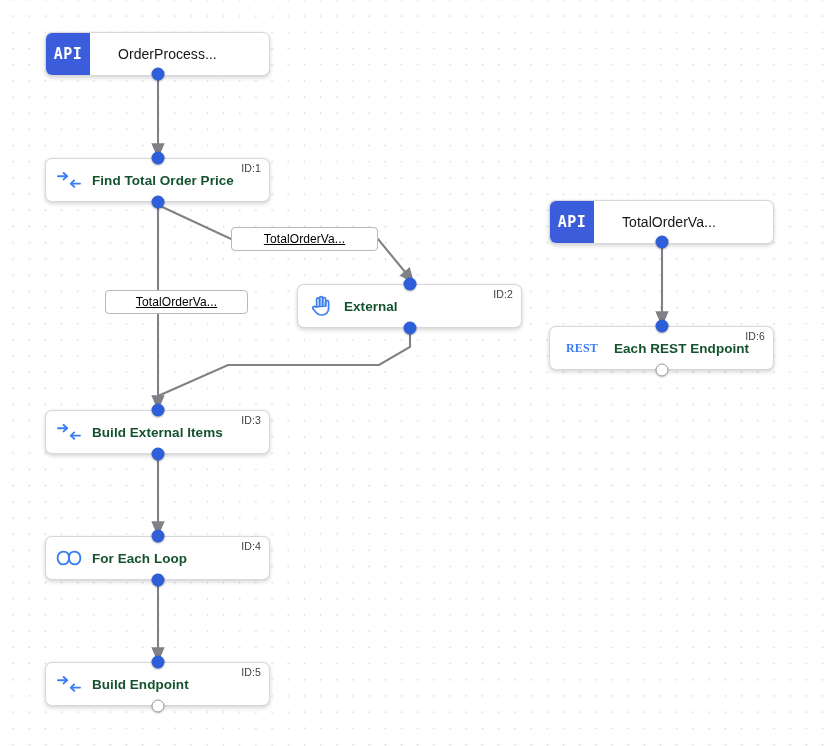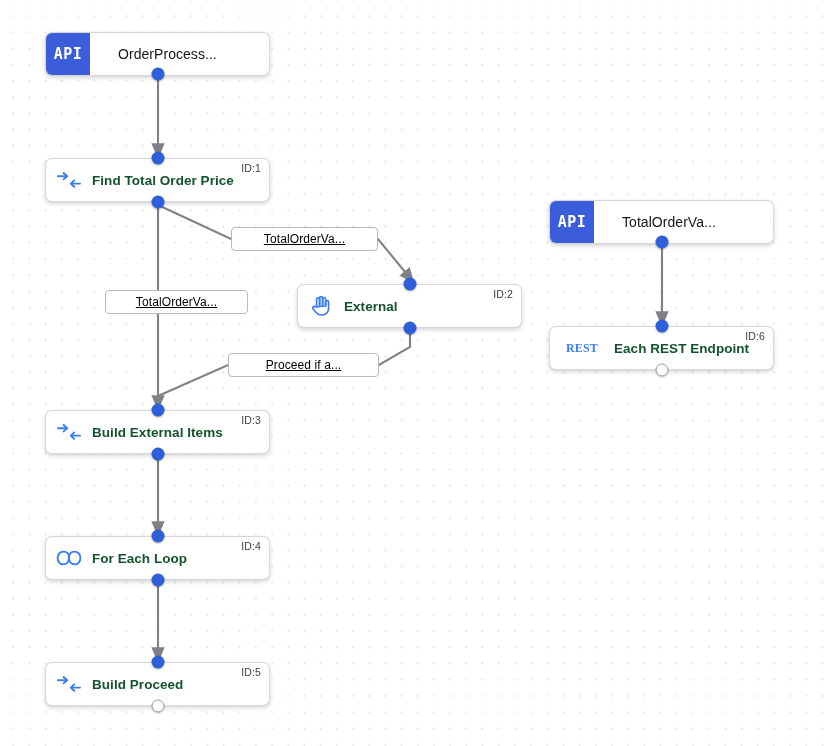--- a/index.html
+++ b/index.html
@@ -239,21 +239,21 @@
 
   <div class="node" style="left:45px; top:662px; width:225px; height:44px;">
     <div class="iconslot">
       <svg width="24" height="18" viewBox="0 0 24 18" fill="none" stroke="#3b7df0" stroke-width="1.9" stroke-linecap="round" stroke-linejoin="round">
         <path d="M 1 5.2 L 9.4 5.2"></path>
         <path d="M 6.6 2 L 10.2 5.2 L 6.6 8.4"></path>
         <path d="M 23 12.6 L 14.2 12.6"></path>
         <path d="M 17.2 9.4 L 13.8 12.6 L 17.2 15.8"></path>
       </svg>
     </div>
-    <div class="title">Build Proceed</div>
+    <div class="title">Build Endpoint</div>
     <div class="idlabel">ID:5</div>
   </div>
 
   <div class="node api" style="left:549px; top:200px; width:225px; height:44px;">
     <div class="badge">API</div>
     <div class="title">TotalOrderVa...</div>
   </div>
 
   <div class="node" style="left:549px; top:326px; width:225px; height:44px;">
     <div class="rest-badge">REST</div>
@@ -280,15 +280,14 @@
 
   <div class="port filled" style="left:662px; top:242px;"></div>
 
   <div class="port filled" style="left:662px; top:326px;"></div>
   <div class="port hollow" style="left:662px; top:370px;"></div>
 
   <div class="edge-label" style="left:231px; top:227px; width:147px;">TotalOrderVa...</div>
 
   <div class="edge-label" style="left:105px; top:290px; width:143px;">TotalOrderVa...</div>
 
-  <div class="edge-label" style="left:228px; top:353px; width:151px;">Proceed if a...</div>
 
 </div>
 
 </body></html>

